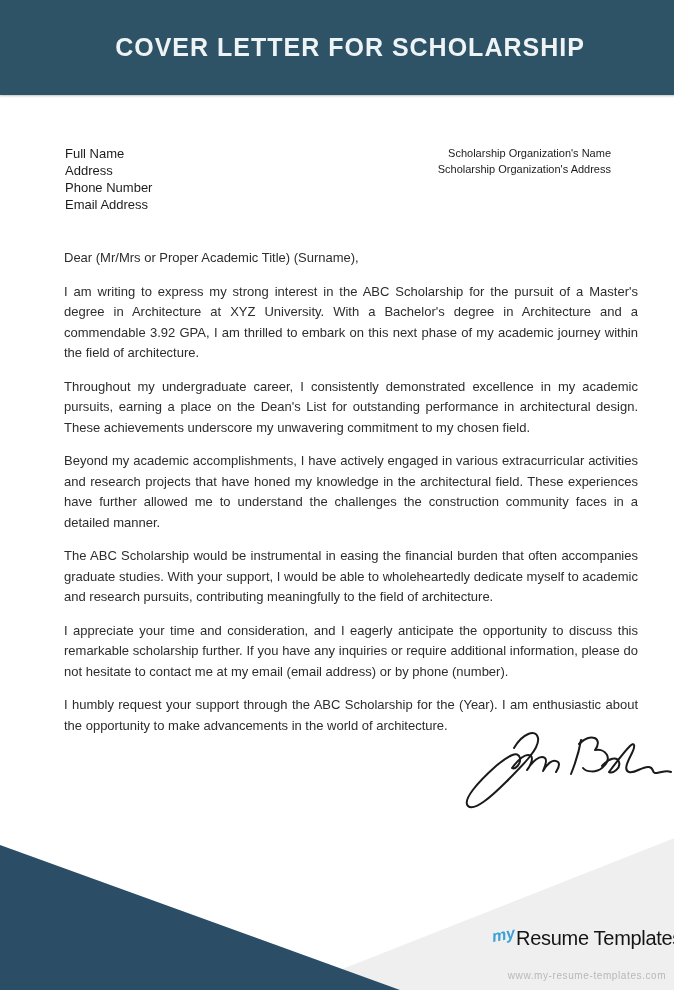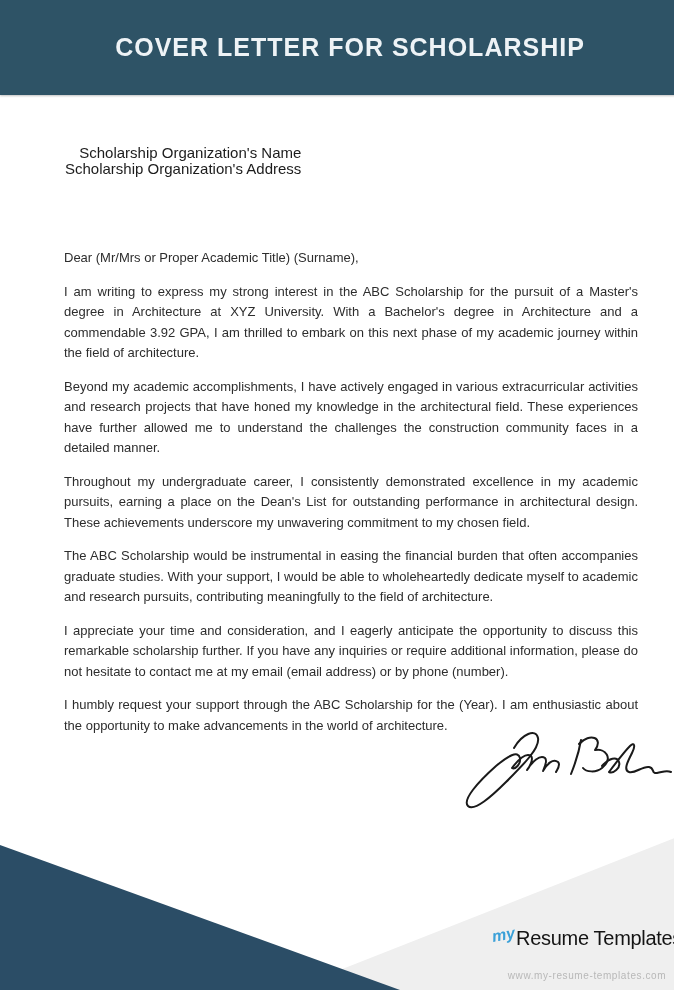--- a/index.html
+++ b/index.html
@@ -25,21 +25,21 @@
     font-weight:600;
     letter-spacing:1px;
     white-space:nowrap;
   }
   
   .addresses{
     position:absolute;top:145px;left:65px;right:63px;
     display:flex;justify-content:space-between;align-items:flex-start;
   }
   .sender-block{font-size:13px;line-height:17px;color:#1c1c1c;}
-  .recipient-block{font-size:15px;line-height:16px;color:#1c1c1c;text-align:right;}
+  .recipient-block{font-size:11px;line-height:16px;color:#1c1c1c;text-align:right;}
   
   .letter-body{
     position:absolute;top:248px;left:64px;width:574px;
     font-size:13px;line-height:20.5px;color:#2d2d2d;
   }
   .salutation{margin:0 0 13px 0;}
   .letter-body p.para{margin:0 0 13px 0;text-align:justify;}
   
   .signature-wrap{
     position:absolute;left:452px;top:720px;width:225px;height:100px;
@@ -82,31 +82,37 @@
 </head>
 <body>
 
 <div class="page">
 
   <div class="header-band">
     <div class="header-title">COVER LETTER FOR SCHOLARSHIP</div>
   </div>
 
   <div class="addresses">
+    <div class="sender-block">
+      <div>Full Name</div>
+      <div>Address</div>
+      <div>Phone Number</div>
+      <div>Email Address</div>
+    </div>
     <div class="recipient-block">
       <div>Scholarship Organization's Name</div>
       <div>Scholarship Organization's Address</div>
     </div>
   </div>
 
   <div class="letter-body">
     <p class="salutation">Dear (Mr/Mrs or Proper Academic Title) (Surname),</p>
     <p class="para">I am writing to express my strong interest in the ABC Scholarship for the pursuit of a Master's degree in Architecture at XYZ University. With a Bachelor's degree in Architecture and a commendable 3.92 GPA, I am thrilled to embark on this next phase of my academic journey within the field of architecture.</p>
+    <p class="para">Throughout my undergraduate career, I consistently demonstrated excellence in my academic pursuits, earning a place on the Dean's List for outstanding performance in architectural design. These achievements underscore my unwavering commitment to my chosen field.</p>
     <p class="para">Beyond my academic accomplishments, I have actively engaged in various extracurricular activities and research projects that have honed my knowledge in the architectural field. These experiences have further allowed me to understand the challenges the construction community faces in a detailed manner.</p>
-    <p class="para">Throughout my undergraduate career, I consistently demonstrated excellence in my academic pursuits, earning a place on the Dean's List for outstanding performance in architectural design. These achievements underscore my unwavering commitment to my chosen field.</p>
     <p class="para">The ABC Scholarship would be instrumental in easing the financial burden that often accompanies graduate studies. With your support, I would be able to wholeheartedly dedicate myself to academic and research pursuits, contributing meaningfully to the field of architecture.</p>
     <p class="para">I appreciate your time and consideration, and I eagerly anticipate the opportunity to discuss this remarkable scholarship further. If you have any inquiries or require additional information, please do not hesitate to contact me at my email (email address) or by phone (number).</p>
     <p class="para">I humbly request your support through the ABC Scholarship for the (Year). I am enthusiastic about the opportunity to make advancements in the world of architecture.</p>
   </div>
 
   <div class="signature-wrap" aria-label="John Backer">
     <svg viewBox="0 0 225 100" xmlns="http://www.w3.org/2000/svg">
       <g fill="none" stroke="#1a1a1a" stroke-width="2" stroke-linecap="round" stroke-linejoin="round">
         <path d="M 62 28 C 70 14, 84 8, 86 18 C 88 28, 72 44, 54 62 C 40 76, 22 92, 16 86 C 10 80, 26 62, 44 46 C 56 36, 66 30, 68 38 C 69 44, 63 50, 60 48 C 66 40, 74 32, 79 36 C 82 39, 77 48, 75 50 C 80 42, 88 34, 93 38 C 96 41, 92 48, 91 51 C 95 44, 101 38, 106 42 C 109 45, 105 50, 104 52"></path>
         <path d="M 129 20 C 127 32, 123 44, 119 54"></path>

